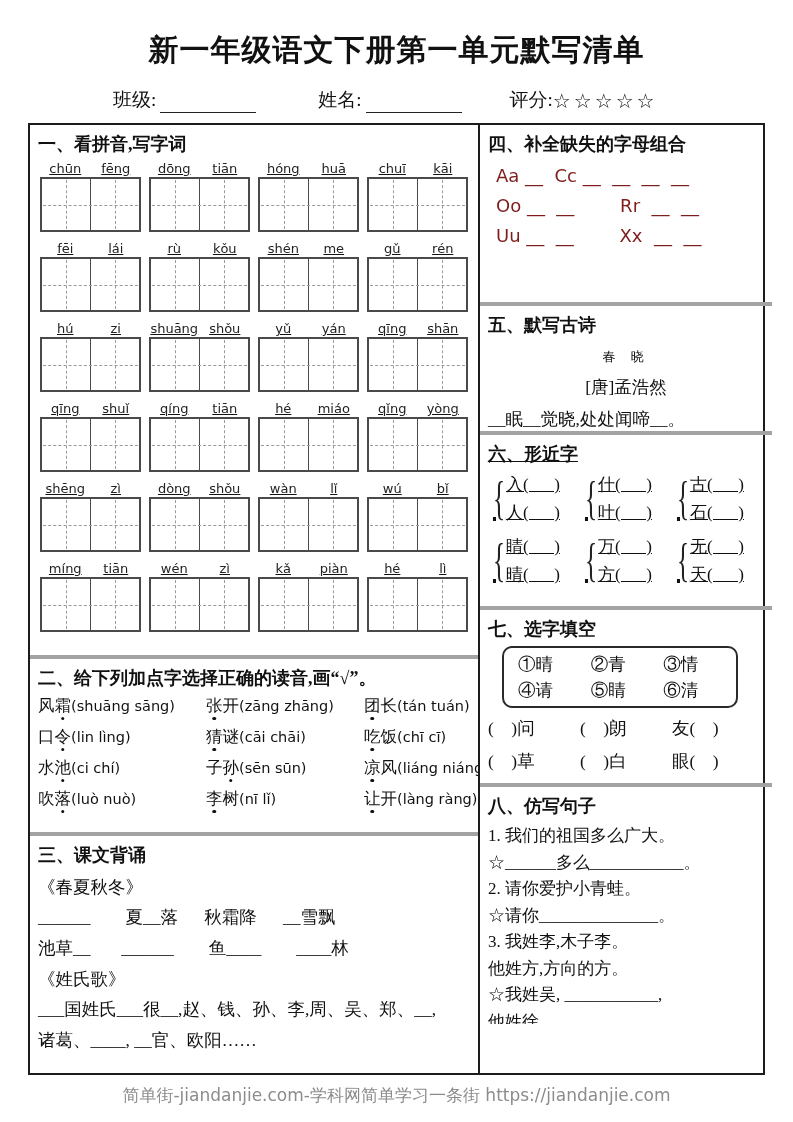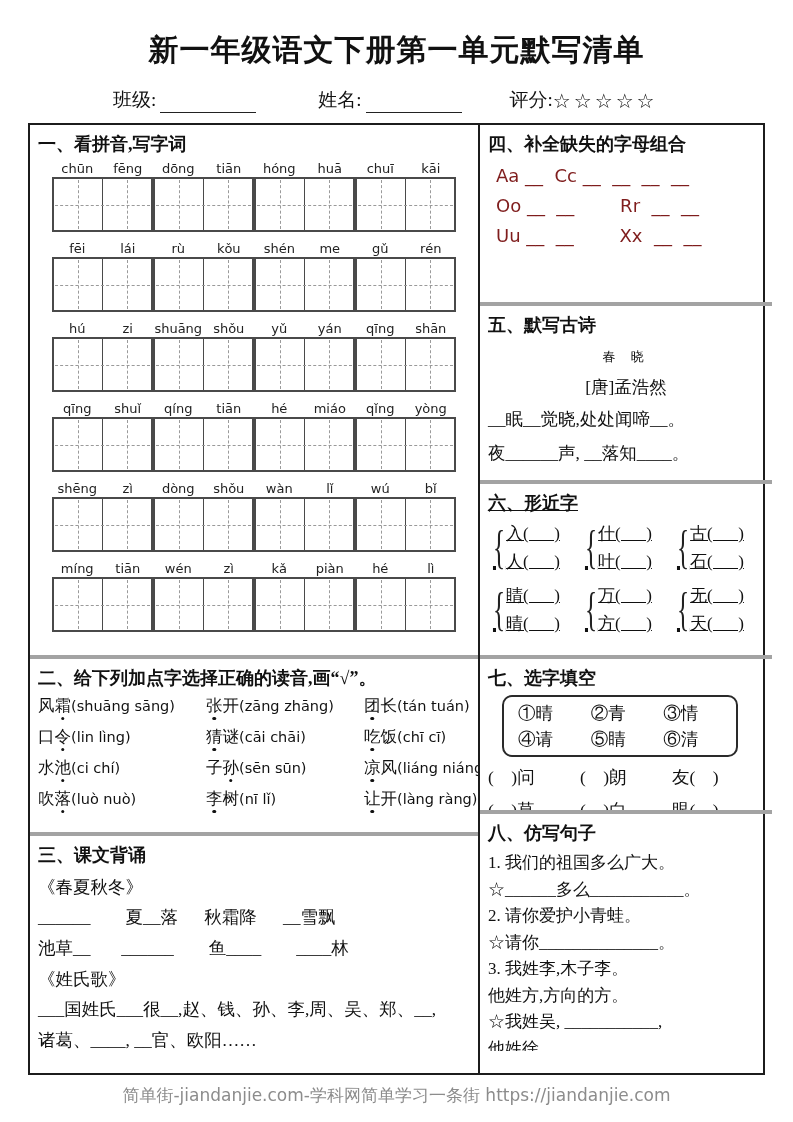--- a/index.html
+++ b/index.html
@@ -30,25 +30,25 @@
     border:2px solid #1c1c1c; display:flex;
   }
   .col-left { width:450px; border-right:2px solid #1c1c1c; }
   .col-right { flex:1; }
   .sec { border-bottom:4px solid #a3a3a3; padding:7px 8px 0 8px; overflow:hidden; }
   .sec:last-child { border-bottom:none; }
   .sec-title { font-weight:bold; font-size:18px; margin-bottom:5px; }
 
   
   #sec1 { height:534px; } #sec2 { height:177px; } #sec3 { height:237px; }
-  #sec4 { height:181px; } #sec5 { height:178px; } #sec6 { height:175px;text-decoration:underline; }
-  #sec7 { height:155px; } #sec8 { height:237px; }
-
-  
-  .s1-row { display:flex; justify-content:center; margin:0 2px 9px 2px; }
+  #sec4 { height:181px; } #sec5 { height:129px; } #sec6 { height:175px;text-decoration:underline; }
+  #sec7 { height:177px; } #sec8 { height:237px; }
+
+  
+  .s1-row { display:flex; justify-content:space-between; margin:0 2px 9px 2px;text-decoration:underline; }
   .word-block { width:101px; }
   .pinyin-row { display:flex; }
   .syl {
     flex:1; text-align:center; font-family:"DejaVu Sans",sans-serif;
     font-size:13px; color:#222; line-height:16px; white-space:nowrap;
   }
   .tzg { display:flex; border:2px solid #4a4a4a; height:55px; position:relative; background:#fff; }
   .tzg::after {
     content:""; position:absolute; left:1px; right:1px; top:50%;
     border-top:1px dashed #9a9a9a;

